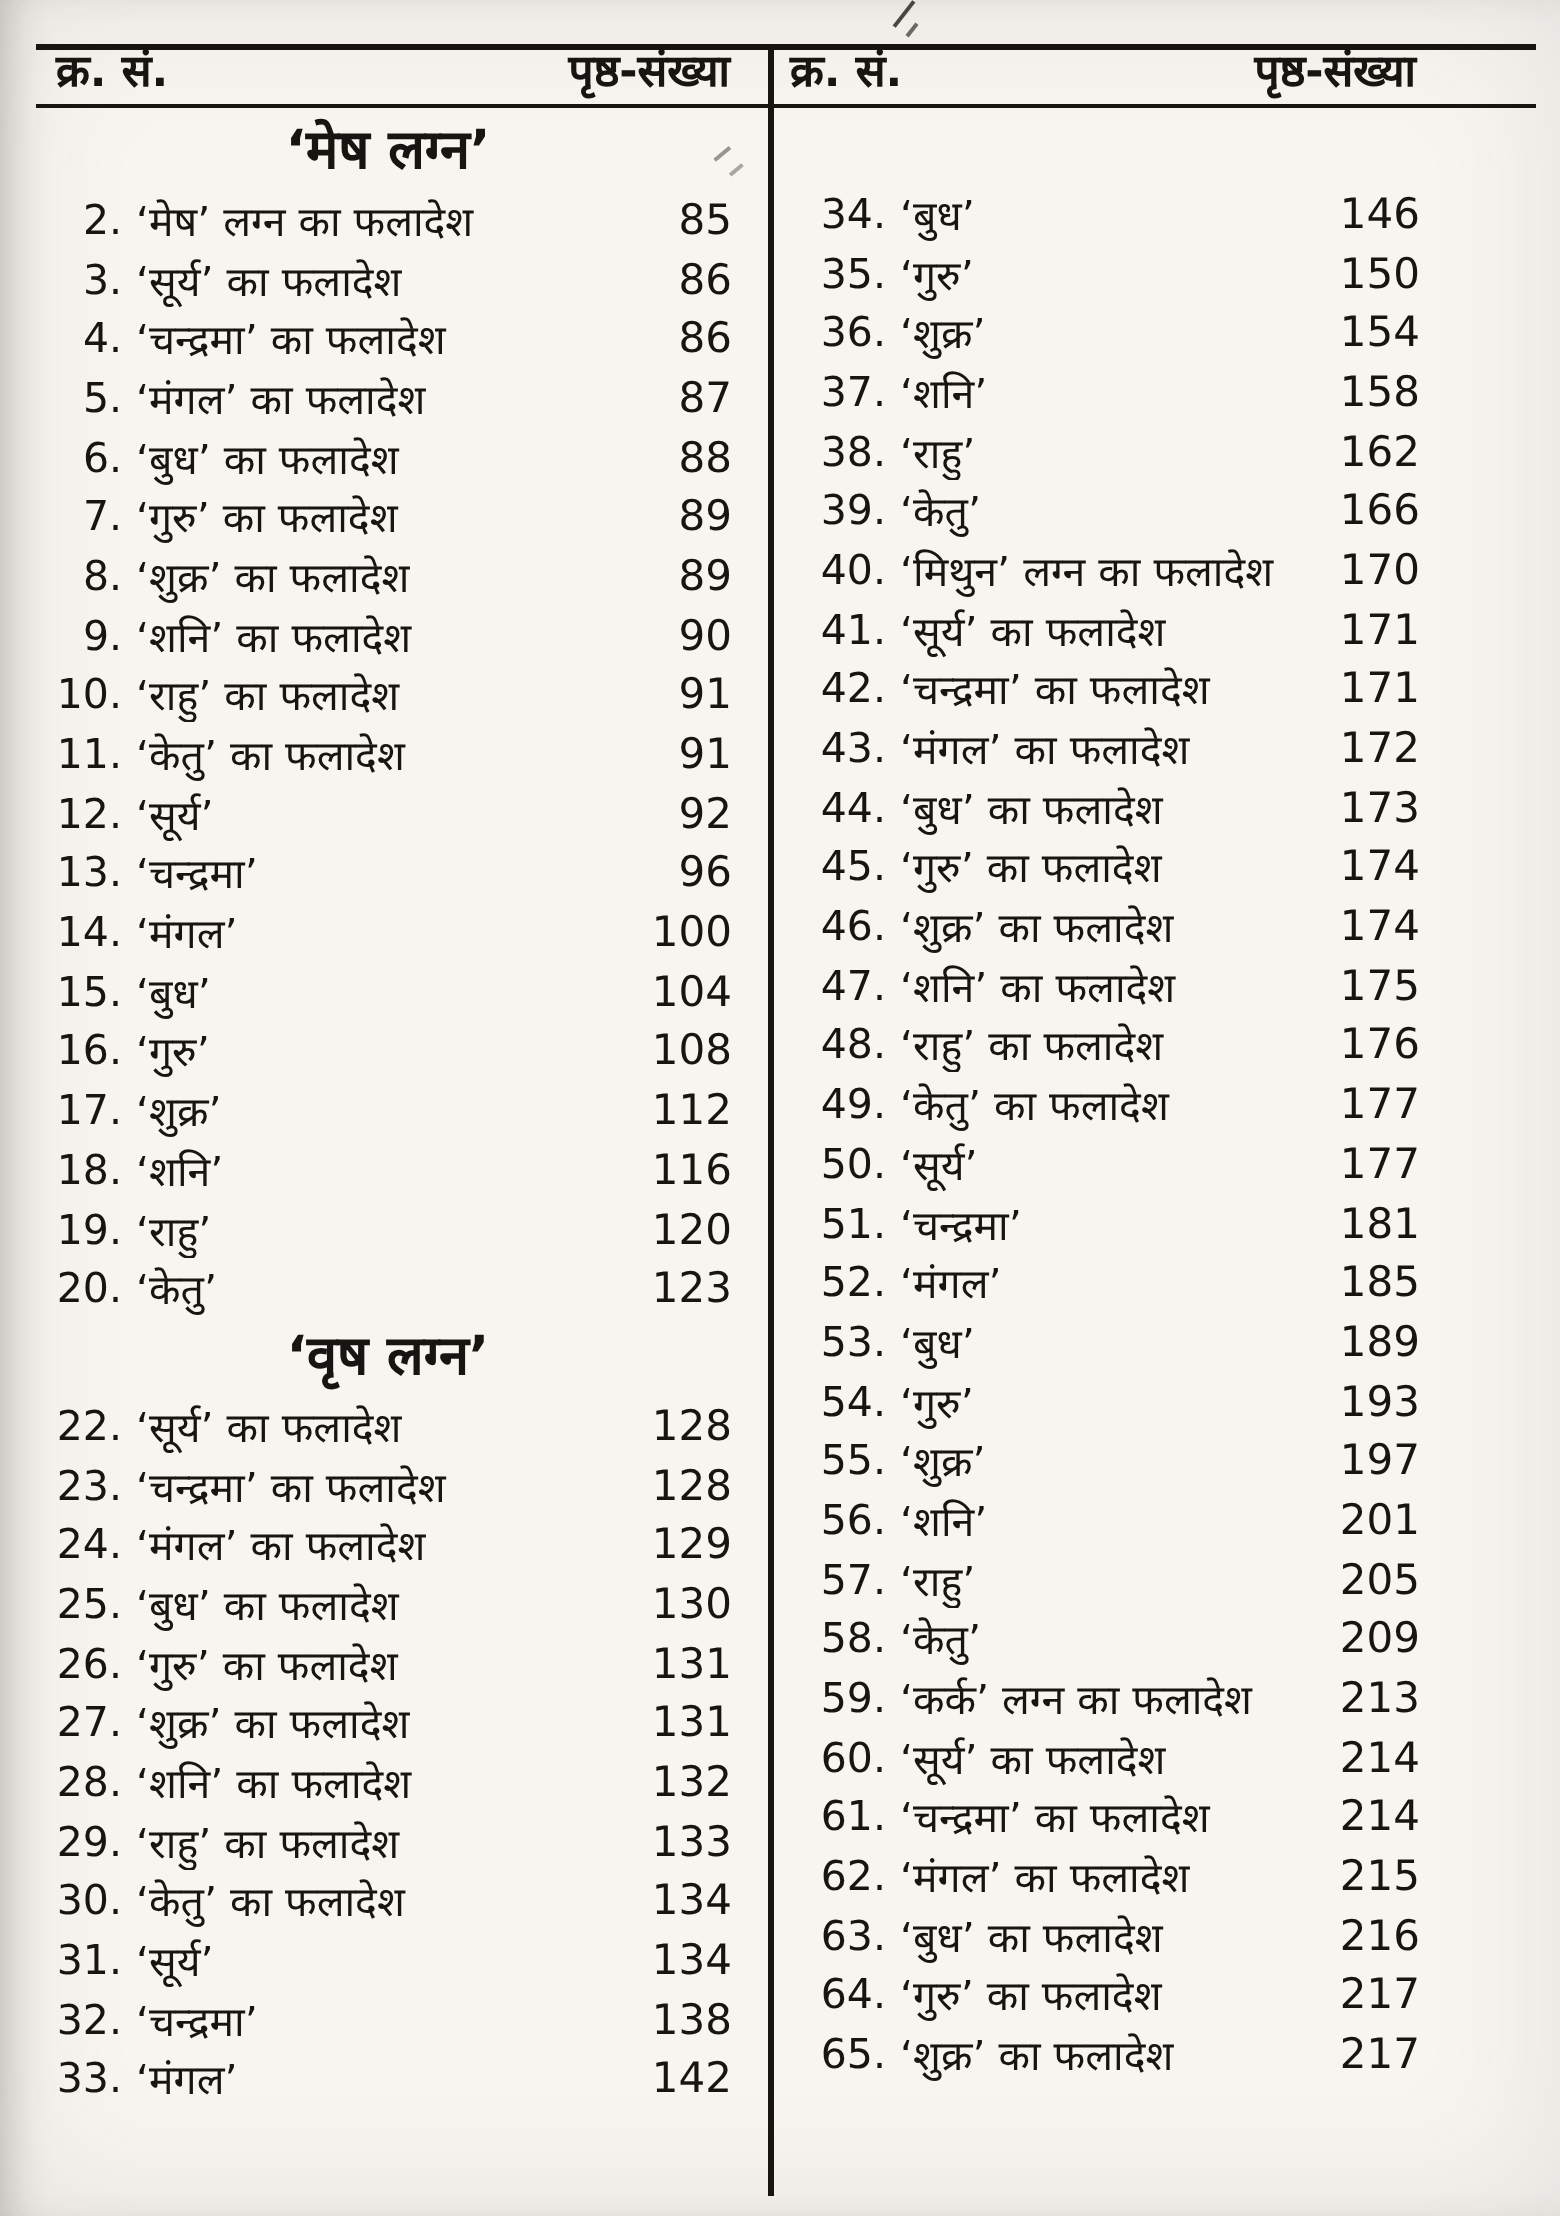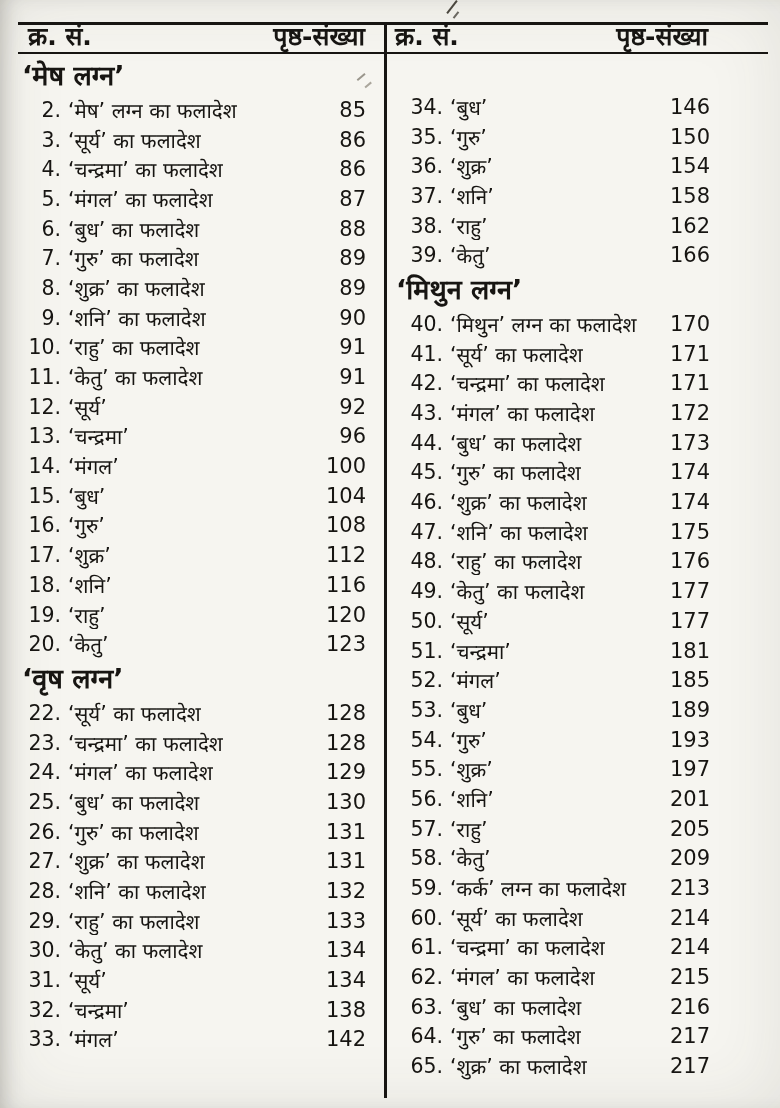--- a/index.html
+++ b/index.html
@@ -11,31 +11,31 @@
     background:var(--paper,#f6f5f0);
     font-family:"DejaVu Sans", sans-serif;
     color:var(--ink,#171512);
     overflow:hidden;
     box-shadow: inset 0 0 70px rgba(60,55,45,0.10), inset 14px 0 22px -12px rgba(60,55,45,0.30);
   }
   .rule { position:absolute; left:18px; width:750px; background:var(--ink,#171512); }
   .rule-top { top:22px; height:3px; }
   .rule-mid { top:52px; height:2px; }
   .vdivider { position:absolute; left:384px; top:22px; width:3px; height:1076px; background:var(--ink,#171512); }
-  .hdr-cell { position:absolute; top:24px; font-weight:bold; font-size:25px; line-height:26px; white-space:nowrap; }
+  .hdr-cell { position:absolute; top:24px; font-weight:bold; font-size:22px; line-height:26px; white-space:nowrap; }
   .hdr-serial-left { left:28px; }
   .hdr-page-left  { right:415px; }
   .hdr-serial-right{ left:395px; }
   .hdr-page-right { right:72px; }
   .col { position:absolute; top:56px; }
   .col-left  { left:22px;  width:344px; }
   .col-right { left:396px; width:314px;margin-top:36px; }
   .section-heading {
     height:39px; line-height:39px;
-    text-align:left; font-weight:bold; font-size:27px;
+    text-align:center; font-weight:bold; font-size:27px;
     white-space:nowrap;
   }
   .row { height:29.7px; display:flex; align-items:center; font-size:20.5px; }
   .num { flex:none; width:46px; text-align:right; padding-right:7px; }
   .col-right .num { width:54px; }
   .label { flex:1 1 auto; white-space:nowrap; overflow:hidden; }
   .page-num { flex:none; min-width:42px; text-align:right; font-size:21px; }
   .artifact { position:absolute; background:#4a463e; }
   .a1 { left:444px; top:6px;  width:16px; height:2px; transform:rotate(-52deg); }
   .a2 { left:452px; top:14px; width:8px;  height:2px; transform:rotate(-52deg); opacity:.8; }
@@ -238,21 +238,20 @@
       <div class="row">
         <span class="num">38.</span>
         <span class="label">‘राहु’</span>
         <span class="page-num">162</span>
       </div>
       <div class="row">
         <span class="num">39.</span>
         <span class="label">‘केतु’</span>
         <span class="page-num">166</span>
       </div>
-      <div class="section-heading">‘मिथुन लग्न’</div>
       <div class="row">
         <span class="num">40.</span>
         <span class="label">‘मिथुन’ लग्न का फलादेश</span>
         <span class="page-num">170</span>
       </div>
       <div class="row">
         <span class="num">41.</span>
         <span class="label">‘सूर्य’ का फलादेश</span>
         <span class="page-num">171</span>
       </div>

